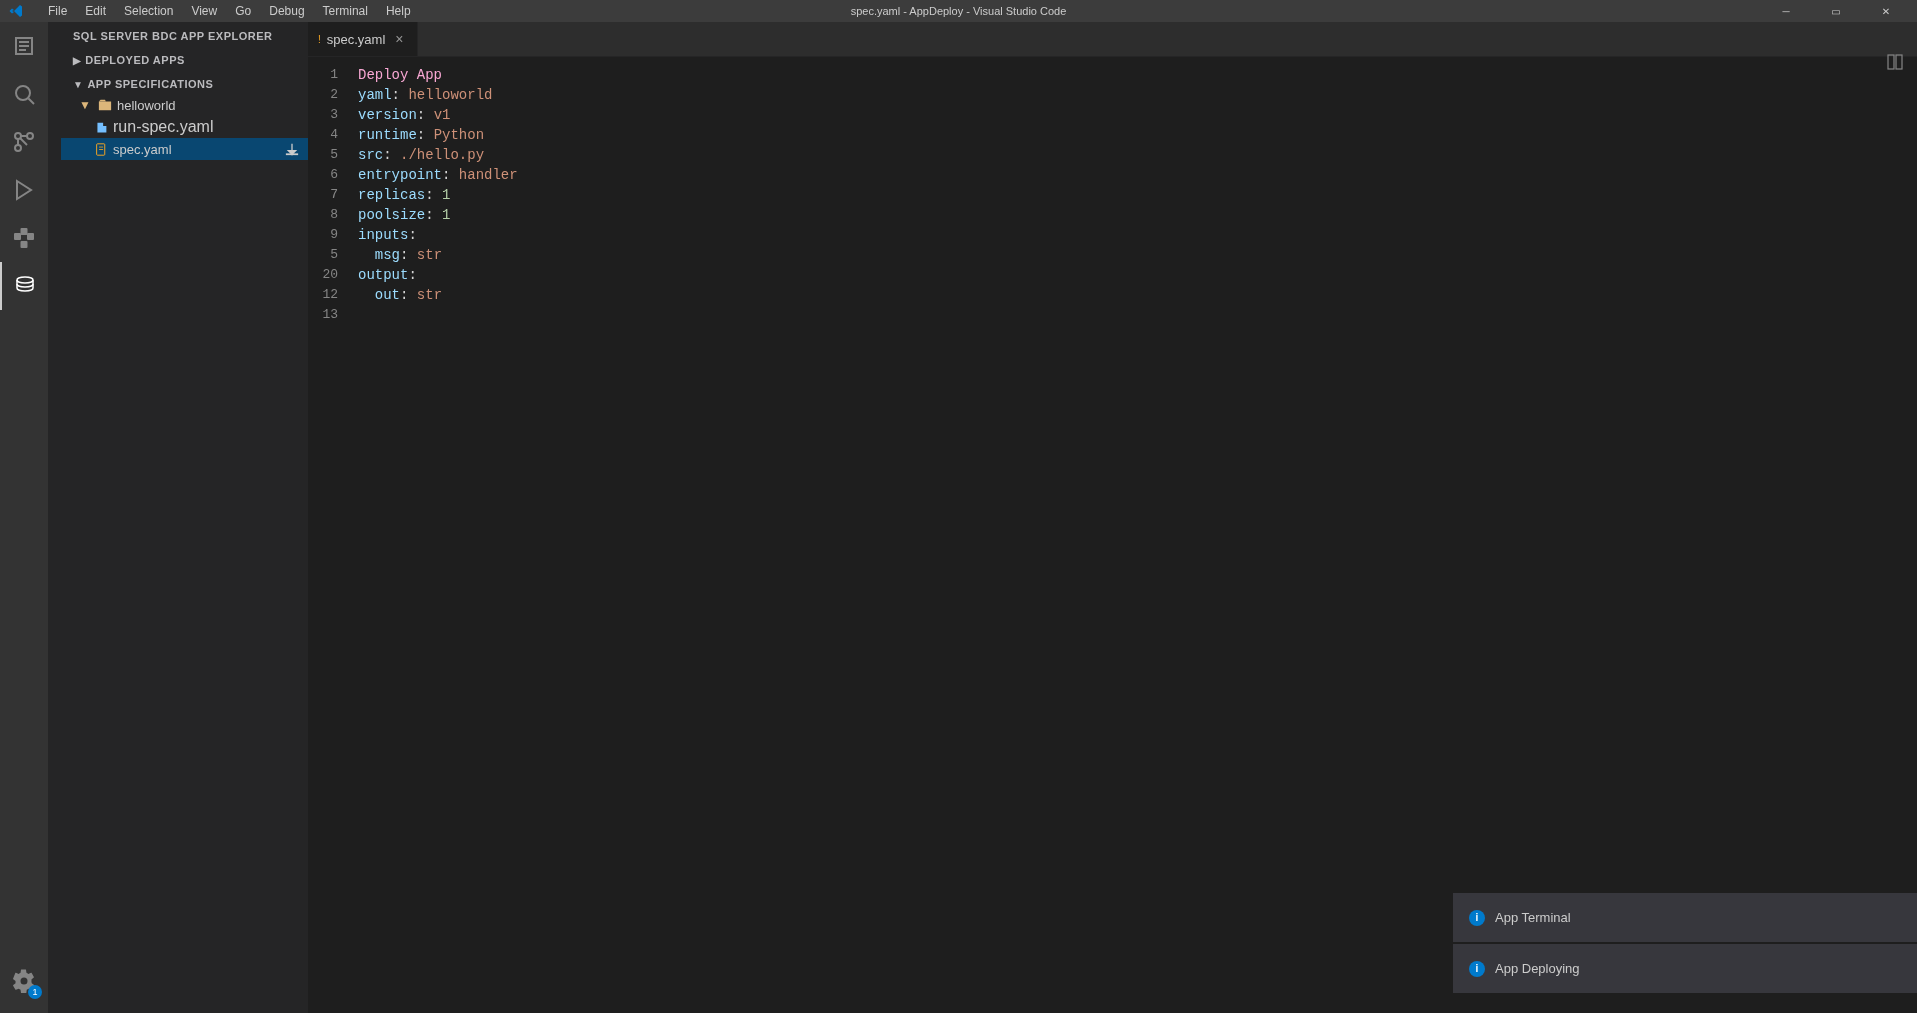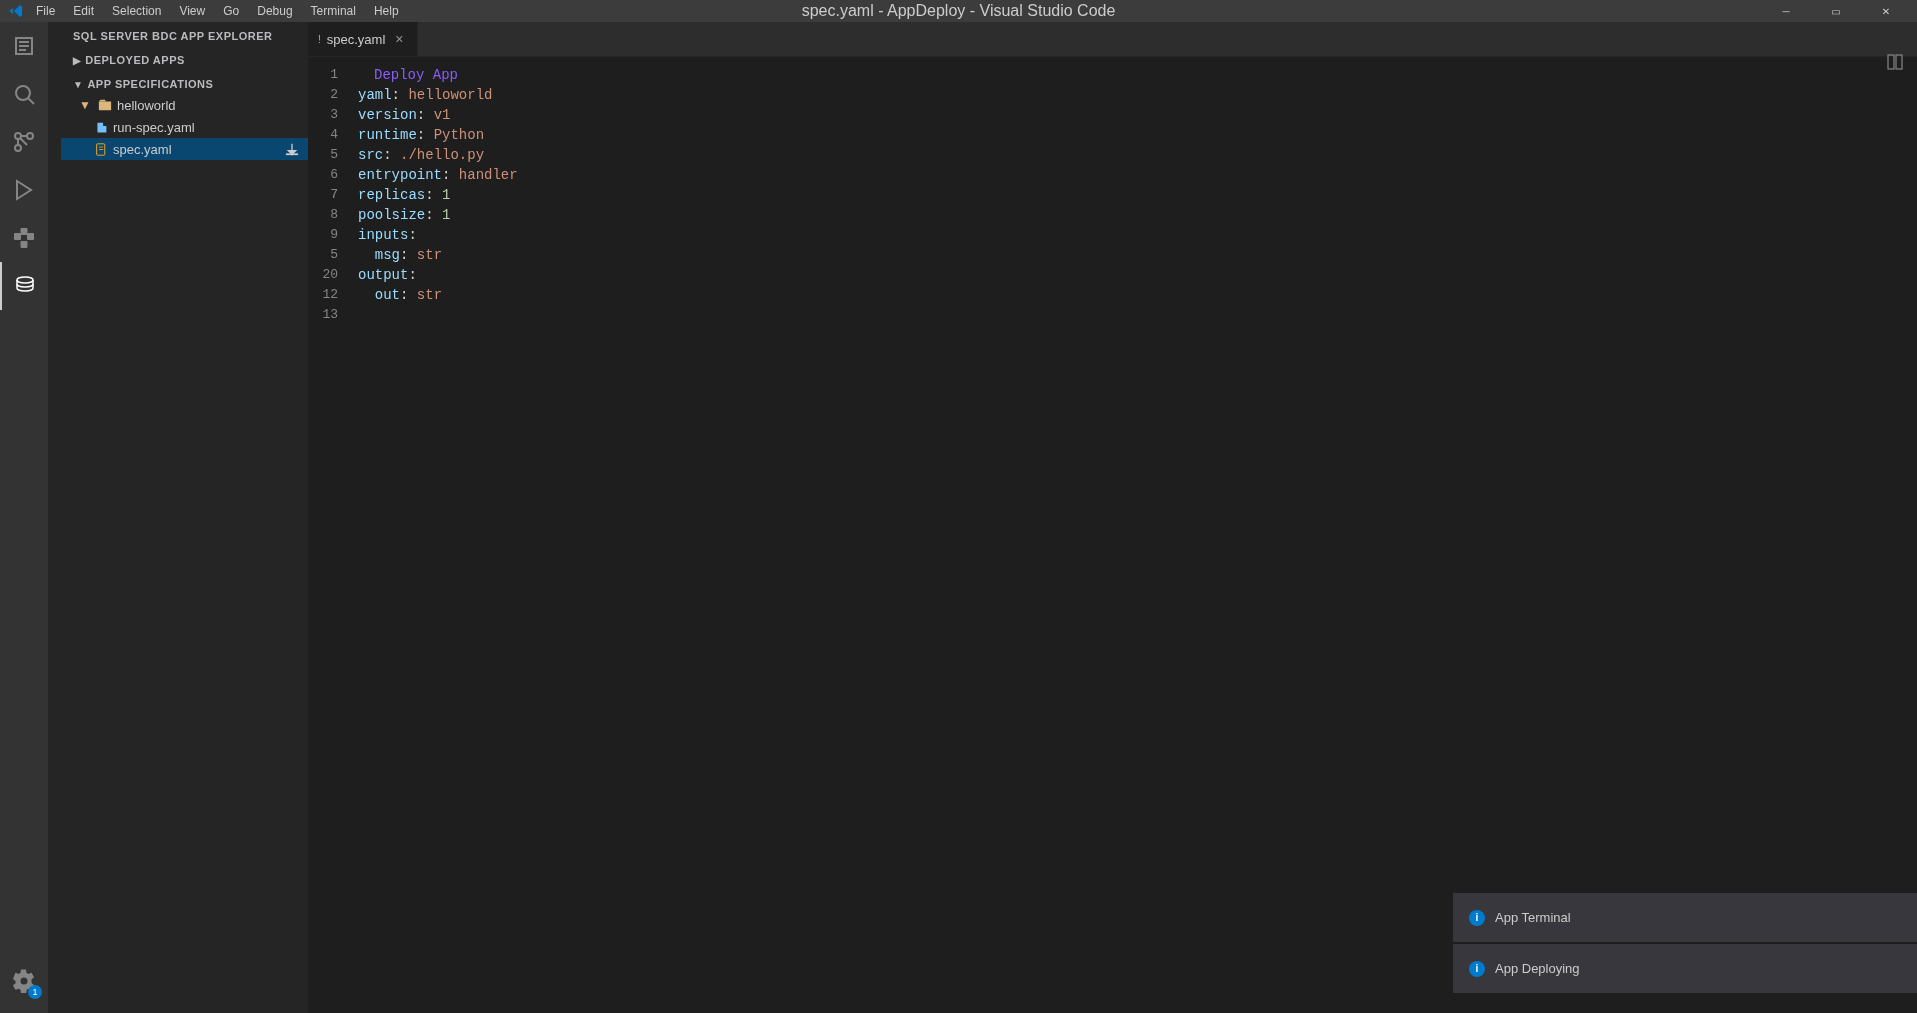--- a/index.html
+++ b/index.html
@@ -21,38 +21,38 @@
       background: #3c3c3c;
       display: flex;
       align-items: center;
       justify-content: space-between;
       padding: 0 8px;
       flex-shrink: 0;
     }
     #title-bar-left {
       display: flex;
       align-items: center;
-      gap: 4px;
+      gap: 16px;
     }
     #menu-bar {
       display: flex;
       align-items: center;
       gap: 2px;
     }
     .menu-item {
       padding: 2px 8px;
       font-size: 12px;
       color: #cccccc;
       cursor: pointer;
     }
     #title-bar-title {
       position: absolute;
       left: 50%;
       transform: translateX(-50%);
-      font-size: 16px;
+      font-size: 11px;
       color: #cccccc;
     }
     #title-bar-controls {
       display: flex;
       align-items: center;
       gap: 4px;
     }
     .window-control {
       width: 46px;
       height: 22px;
@@ -264,21 +264,21 @@
     }
     .line-content {
       flex: 1;
       white-space: pre;
       color: #d4d4d4;
     }
     
     .yaml-key { color: #9cdcfe; }
     .yaml-value-string { color: #ce9178; }
     .yaml-value-number { color: #b5cea8; }
-    .yaml-comment { color: #8b5cf6; margin-left: 16px; }
+    .yaml-comment { color: #f9a8d4; }
 
     
     #notifications {
       position: fixed;
       bottom: 20px;
       right: 0;
       display: flex;
       flex-direction: column;
       gap: 2px;
       z-index: 1000;
@@ -430,21 +430,21 @@
       <span style="font-size:13px;">helloworld</span>
     </div>
 
     <div class="tree-item tree-item-indent2">
       <div class="tree-item-icon file-icon-run">
         <svg width="13" height="13" viewBox="0 0 16 16" fill="currentColor">
             <path d="M3 2h7l4 4v8H3V2zm7 0v4h4"></path>
             <polygon points="6,6 11,9 6,12" fill="#75bfff"></polygon>
           </svg>
       </div>
-      <span style="font-size:13px;">run-spec.yaml</span>
+      <span style="font-size:16px;">run-spec.yaml</span>
     </div>
 
     <div class="tree-item tree-item-indent2 active">
       <div class="tree-item-icon">
         <svg width="13" height="13" viewBox="0 0 16 16" fill="#f5a623">
             <rect x="2" y="1" width="10" height="14" rx="1" fill="none" stroke="#f5a623" stroke-width="1.2"></rect>
             <line x1="5" y1="5" x2="10" y2="5" stroke="#f5a623" stroke-width="1"></line>
             <line x1="5" y1="8" x2="10" y2="8" stroke="#f5a623" stroke-width="1"></line>
           </svg>
       </div>

